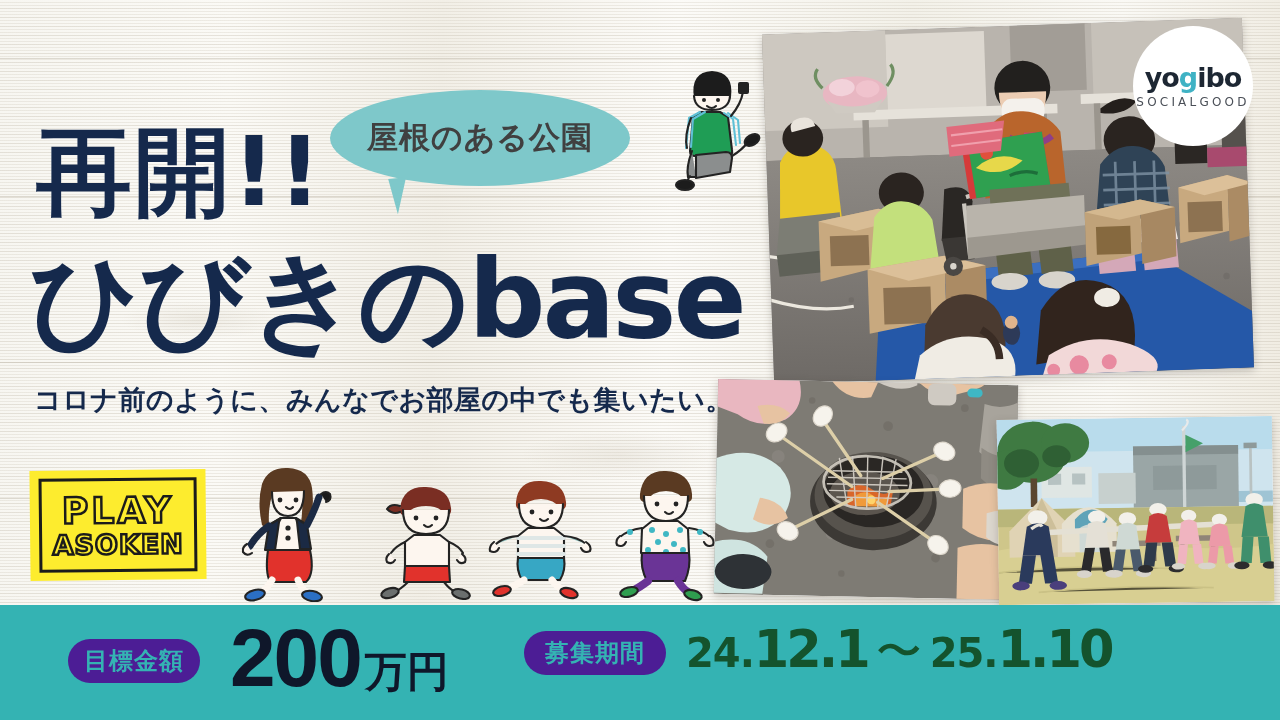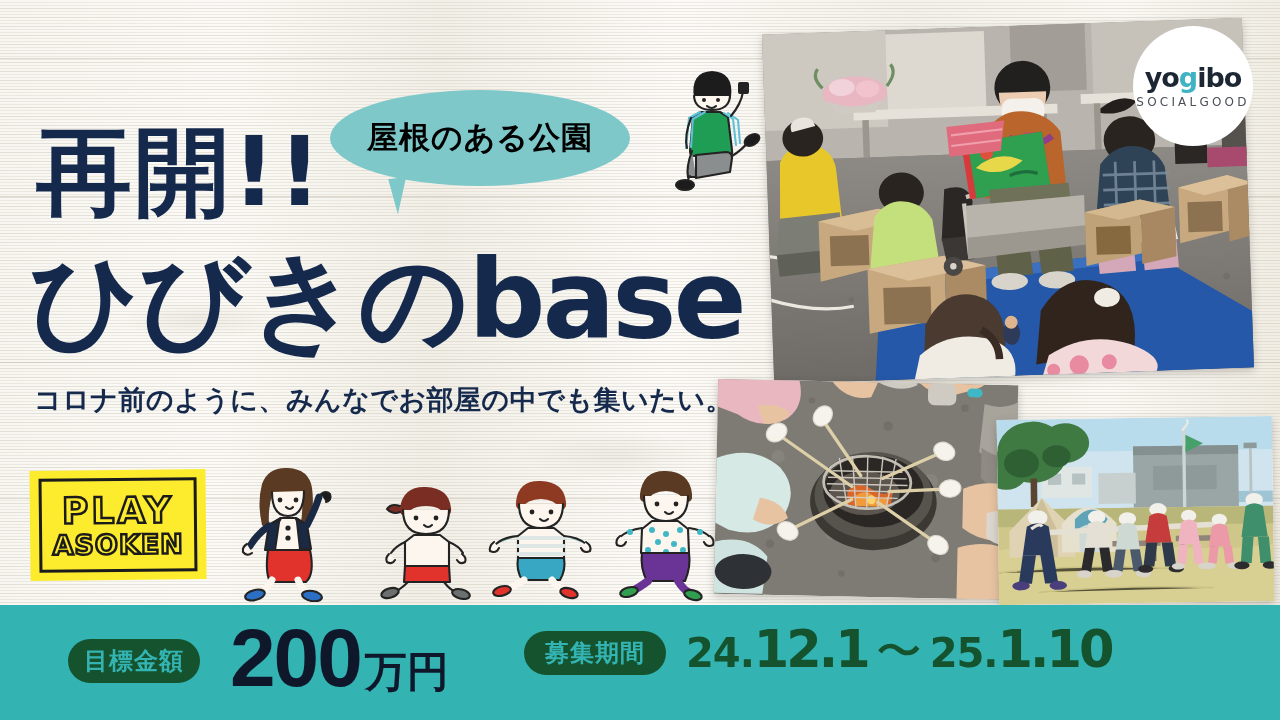--- a/index.html
+++ b/index.html
@@ -66,21 +66,21 @@
 
   
   .bubble-wrap { position:absolute; left:330px; top:90px; width:310px; height:125px; }
   .bubble {
     width:300px; height:96px;
     background:#7ec8ca;
     border-radius:50% / 50%;
     display:flex; align-items:center; justify-content:center;
   }
   .bubble-text {
-    color:#000000;
+    color:#404040;
     font-size:31px;
     font-weight:700;
     letter-spacing:1px;
     font-family:"DejaVu Sans","Liberation Sans",sans-serif;
   }
   .bubble-tail {
     position:absolute;
     left:60px; top:88px;
     width:0; height:0;
     border-left:6px solid transparent;
@@ -186,21 +186,21 @@
 
   
   .bottombar {
     position:absolute; left:0; bottom:0;
     width:1280px; height:115px;
     background:#34b3b3;
     display:flex; align-items:center;
     z-index:40;
   }
   .pill {
-    background:#14532d;
+    background:#4c1d95;
     color:#34b3b3;
     border-radius:999px;
     font-weight:700;
     display:flex; align-items:center; justify-content:center;
     font-family:"DejaVu Sans","Liberation Sans",sans-serif;
   }
   #pill-goal { position:absolute; left:68px; top:34px; width:132px; height:44px; font-size:24px; letter-spacing:1px; }
   #pill-period { position:absolute; left:524px; top:26px; width:142px; height:44px; font-size:24px; letter-spacing:1px; }
 
   .amount {

